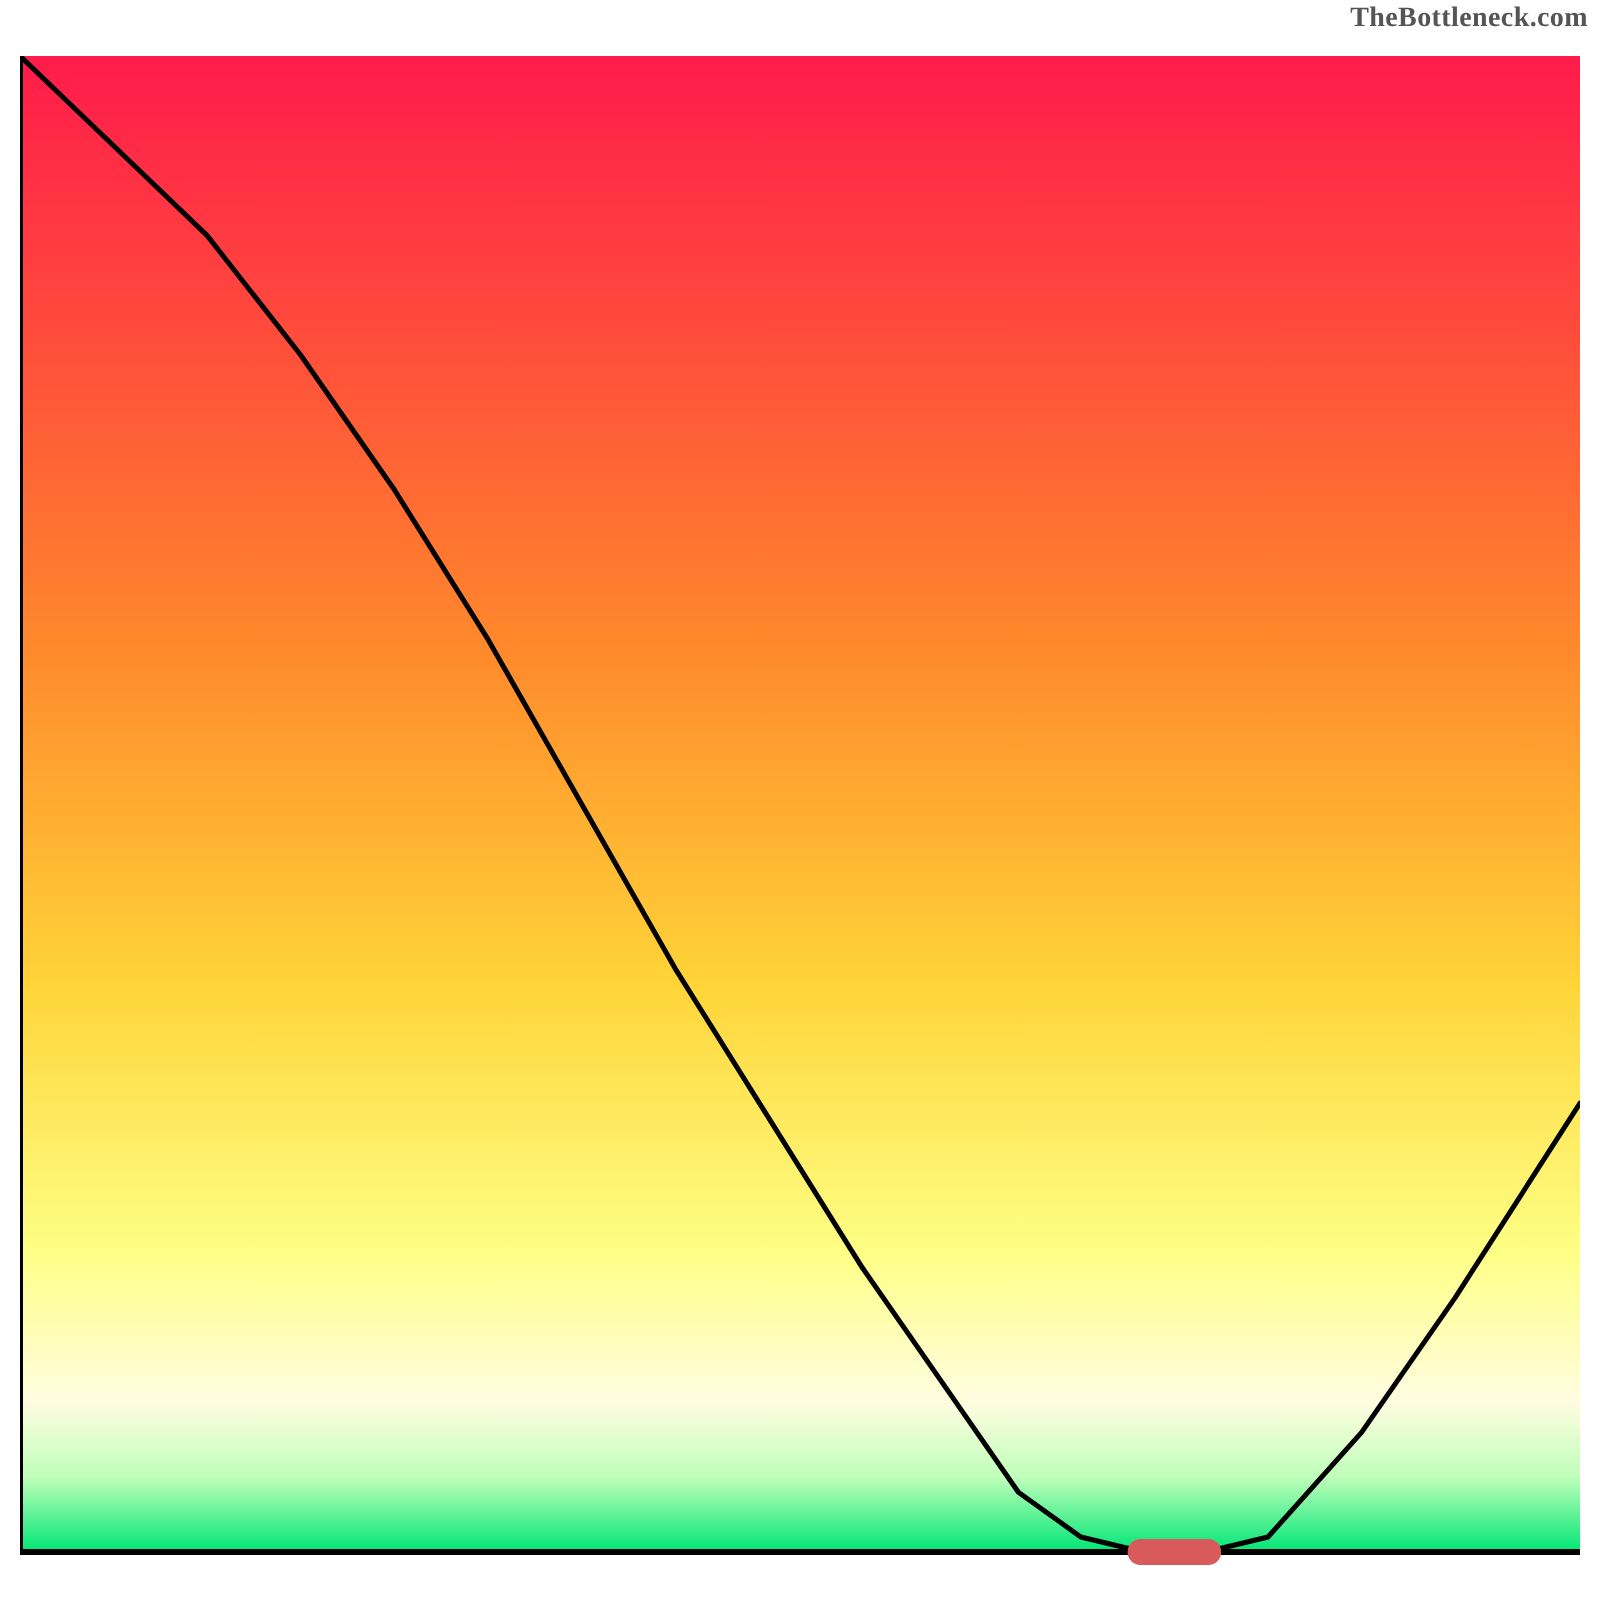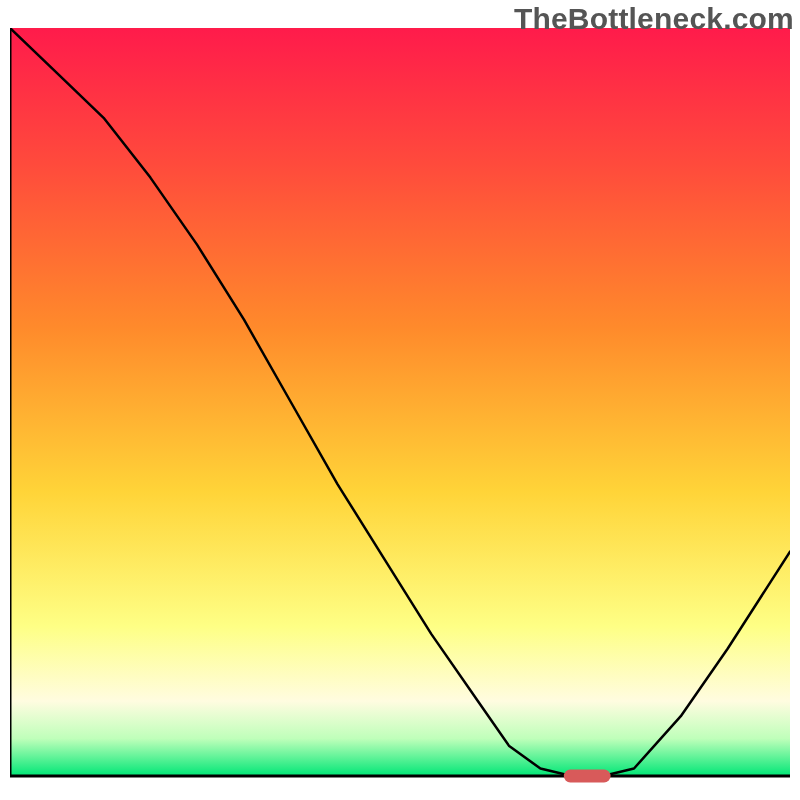--- a/index.html
+++ b/index.html
@@ -13,25 +13,26 @@
   }
   .container {
     position: relative;
     width: 800px;
     height: 800px;
   }
   .watermark {
     position: absolute;
     top: 2px;
     right: 6px;
-    font-size: 30px;
+    font-size: 14px;
     font-weight: 600;
     color: #555;
     letter-spacing: 0.2px;
     z-index: 10;
+    font-family: Liberation Serif, serif;
   }
   .plot {
     position: absolute;
     left: 10px;
     top: 28px;
     width: 780px;
     height: 762px;
   }
   svg {
     display: block;

